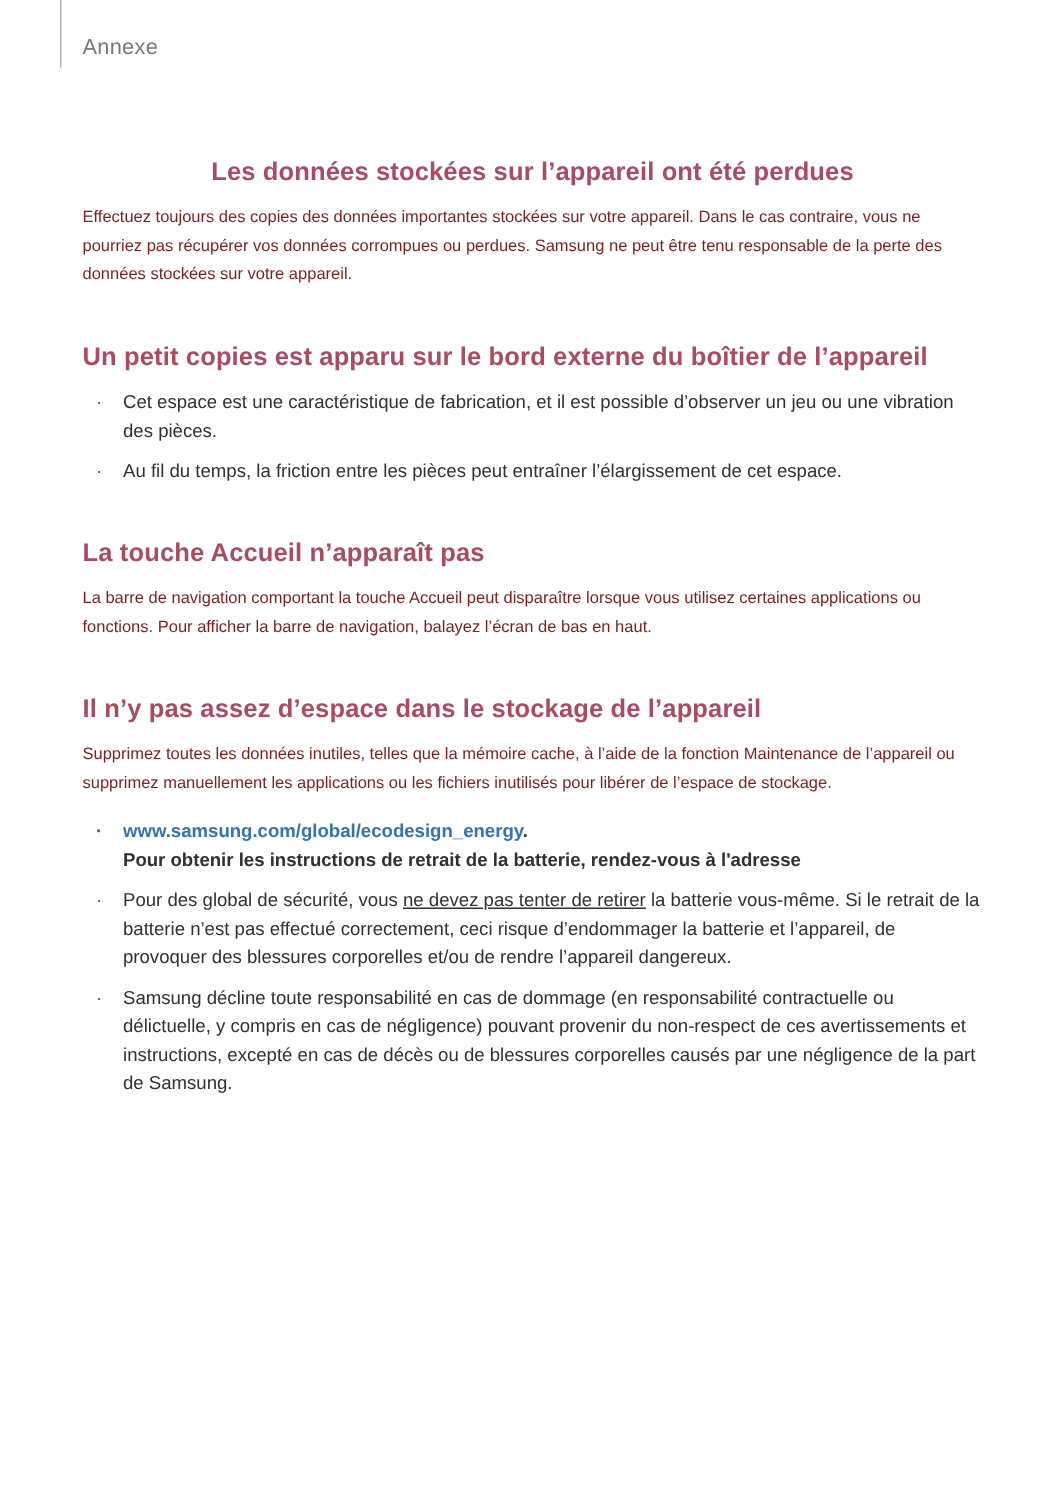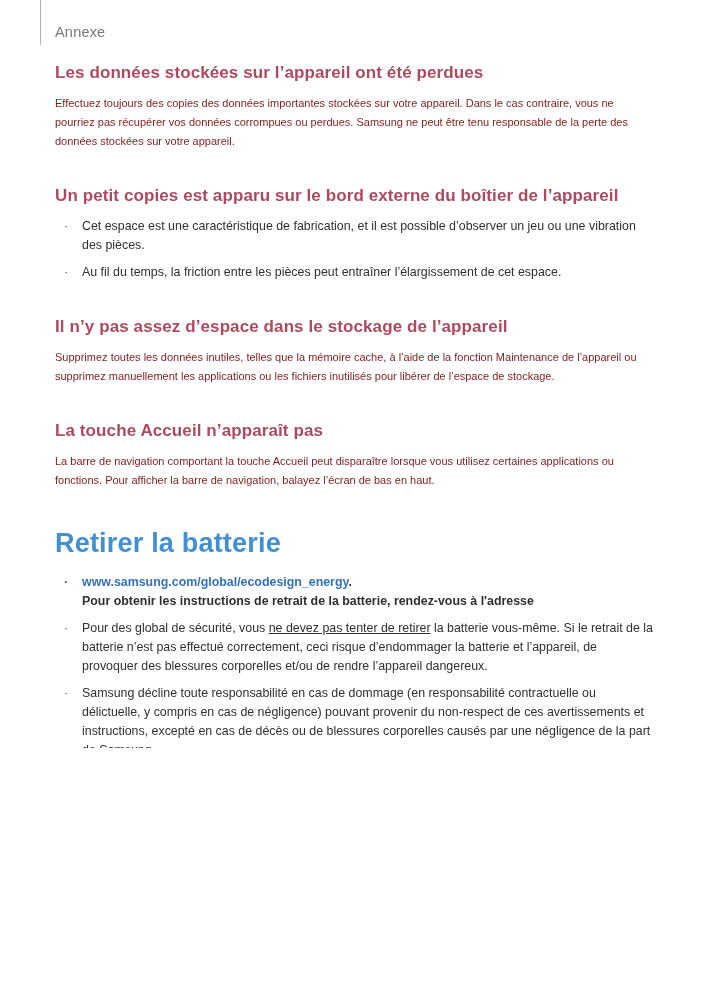--- a/index.html
+++ b/index.html
@@ -35,21 +35,21 @@
     width: 600px;
   }
   h2.section-heading {
     font-size: 17px;
     line-height: 22px;
     font-weight: bold;
     color: #ae4a5f;
     margin: 34px 0 10px 0;
     letter-spacing: 0.1px;
   }
-  h2.section-heading.first { margin-top: 62px; }
+  h2.section-heading.first { margin-top: 104px; text-align: center; }
   p.body-text {
     font-size: 11px;
     line-height: 19px;
     margin: 0;
     color: #7f1d1d;
   }
   ul.bullets {
     list-style: none;
     margin: 10px 0 0 0;
     padding: 0;
@@ -122,31 +122,30 @@
           <span>Cet espace est une caractéristique de fabrication, et il est possible d’observer un jeu ou une vibration des pièces.</span>
         </li>
         <li>
           <span class="marker">·</span>
           <span>Au fil du temps, la friction entre les pièces peut entraîner l’élargissement de cet espace.</span>
         </li>
       </ul>
     </section>
 
     <section>
+      <h2 class="section-heading">La touche Accueil n’apparaît pas</h2>
+      <p class="body-text">La barre de navigation comportant la touche Accueil peut disparaître lorsque vous utilisez certaines applications ou fonctions. Pour afficher la barre de navigation, balayez l’écran de bas en haut.</p>
+    </section>
+
+    <section>
       <h2 class="section-heading">Il n’y pas assez d’espace dans le stockage de l’appareil</h2>
       <p class="body-text">Supprimez toutes les données inutiles, telles que la mémoire cache, à l’aide de la fonction Maintenance de l’appareil ou supprimez manuellement les applications ou les fichiers inutilisés pour libérer de l’espace de stockage.</p>
     </section>
 
     <section>
-      <h2 class="section-heading">La touche Accueil n’apparaît pas</h2>
-      <p class="body-text">La barre de navigation comportant la touche Accueil peut disparaître lorsque vous utilisez certaines applications ou fonctions. Pour afficher la barre de navigation, balayez l’écran de bas en haut.</p>
-    </section>
-
-    <section>
-      <h1 class="chapter-title">Retirer la batterie</h1>
       <ul class="bullets battery">
         <li class="bold-item">
           <span class="marker">·</span>
           <span class="line"><a class="link">www.samsung.com/global/ecodesign_energy</a><span>.</span></span>
           <span class="line">Pour obtenir les instructions de retrait de la batterie, rendez-vous à l'adresse</span>
         </li>
         <li>
           <span class="marker">·</span><span>Pour des global de sécurité, vous </span><span class="em-underline">ne devez pas tenter de retirer</span><span> la batterie vous-même. Si le retrait de la batterie n’est pas effectué correctement, ceci risque d’endommager la batterie et l’appareil, de provoquer des blessures corporelles et/ou de rendre l’appareil dangereux.</span>
         </li>
         <li>

